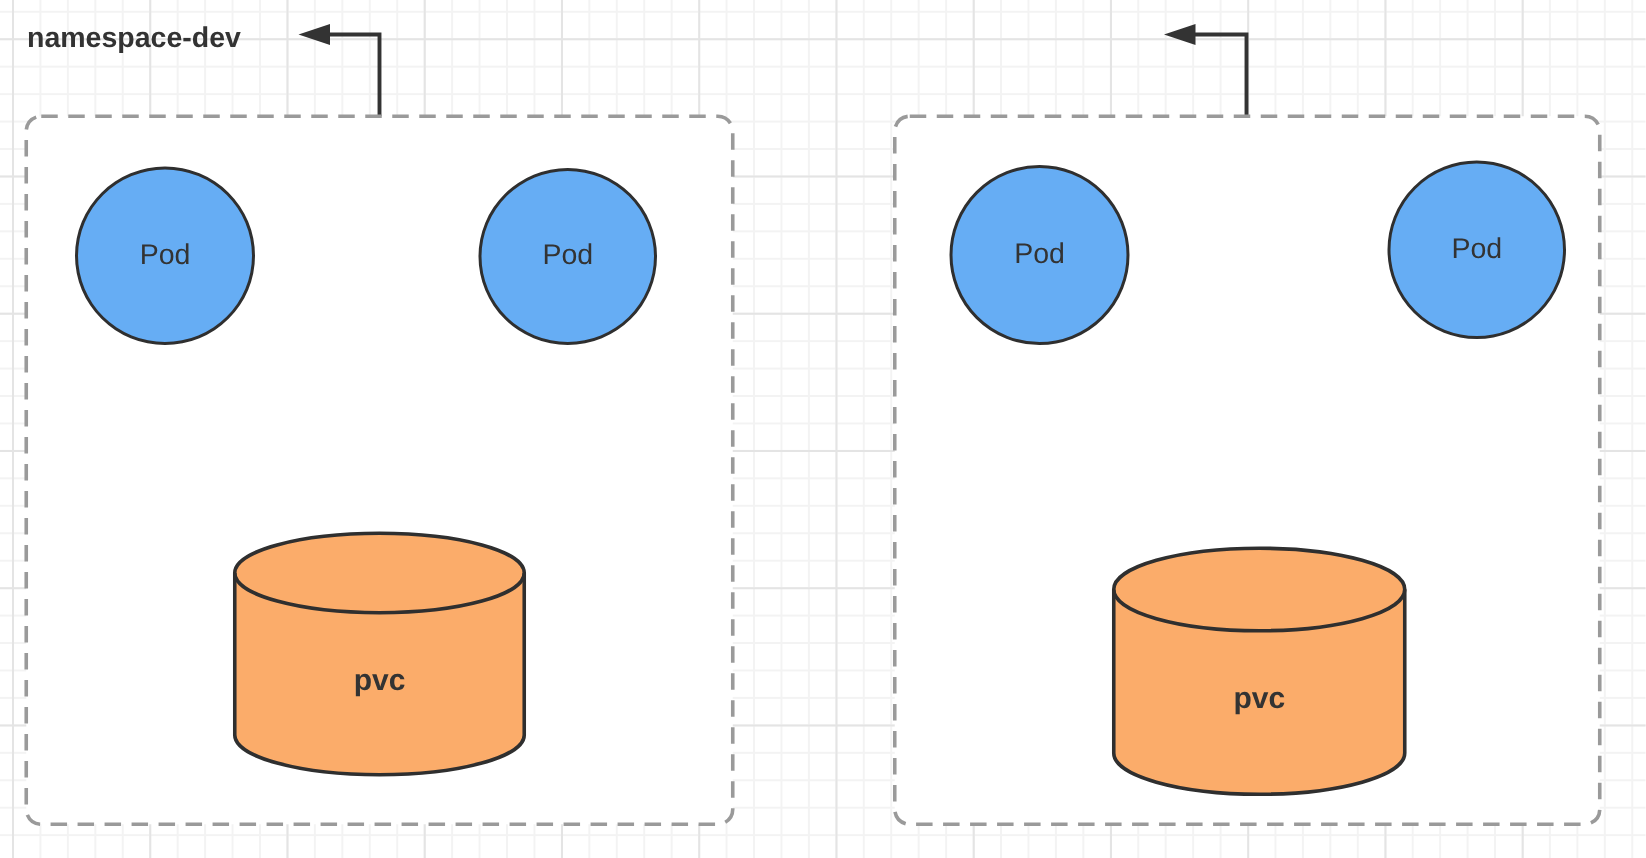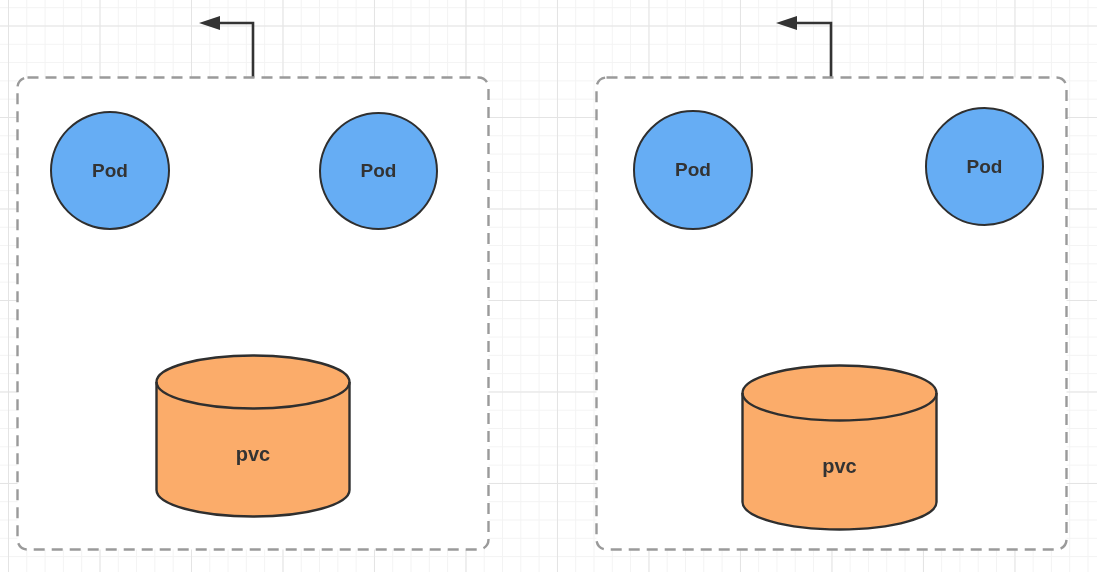--- a/index.html
+++ b/index.html
@@ -36,21 +36,21 @@
   .pod {
     position: absolute;
     border-radius: 50%;
     background: #66adf4;
     border: 2.5px solid #2f2f2f;
     box-sizing: border-box;
     display: flex;
     align-items: center;
     justify-content: center;
     font-size: 19px;
-    font-weight: bold;
+    font-weight: normal;
     color: #333333;
   }
   .pvc { position: absolute; }
   .pvc svg { display: block; }
   .pvc-fill { fill: #fbac6a; stroke: #2f2f2f; stroke-width: 2.4; stroke-linejoin: round; }
   .pvc-lid { fill: none; stroke: #2f2f2f; stroke-width: 2.4; }
   .pvc-label {
     position: absolute;
     left: 0;
     width: 100%;
@@ -58,20 +58,21 @@
     font-size: 20px;
     font-weight: bold;
     color: #333333;
   }
 </style>
 </head>
 <body>
 
 <div class="canvas">
 
+  <div class="ns-label" style="left:18px; top:15px;">namespace-dev</div>
   <svg class="arrow" style="left:197px; top:15px;" width="62" height="66" viewBox="0 0 62 66">
     <path class="arrow-line" d="M20 8 H56 V63"></path>
     <path class="arrow-head" d="M2 8 L23 1 L23 15 Z"></path>
   </svg>
 
   <svg class="arrow" style="left:774px; top:15px;" width="62" height="66" viewBox="0 0 62 66">
     <path class="arrow-line" d="M20 8 H57 V63"></path>
     <path class="arrow-head" d="M2 8 L23 1 L23 15 Z"></path>
   </svg>
 

